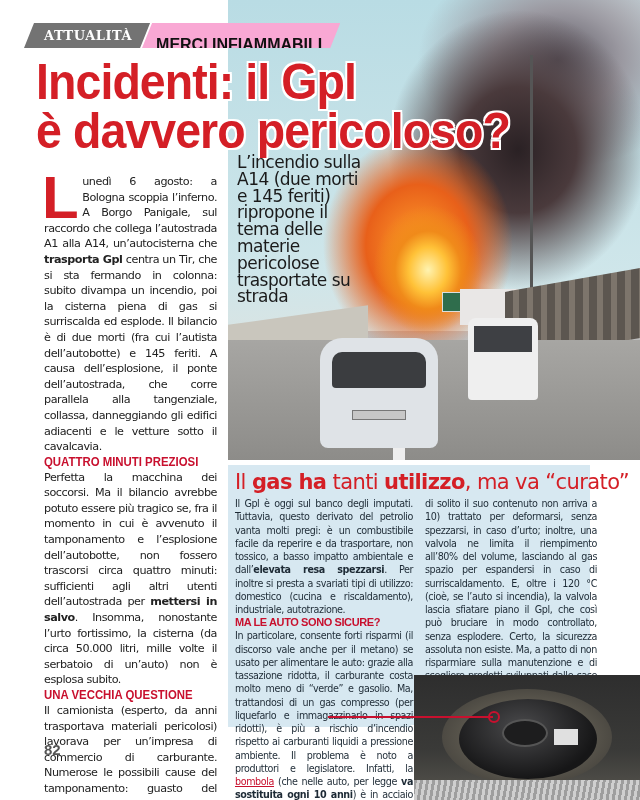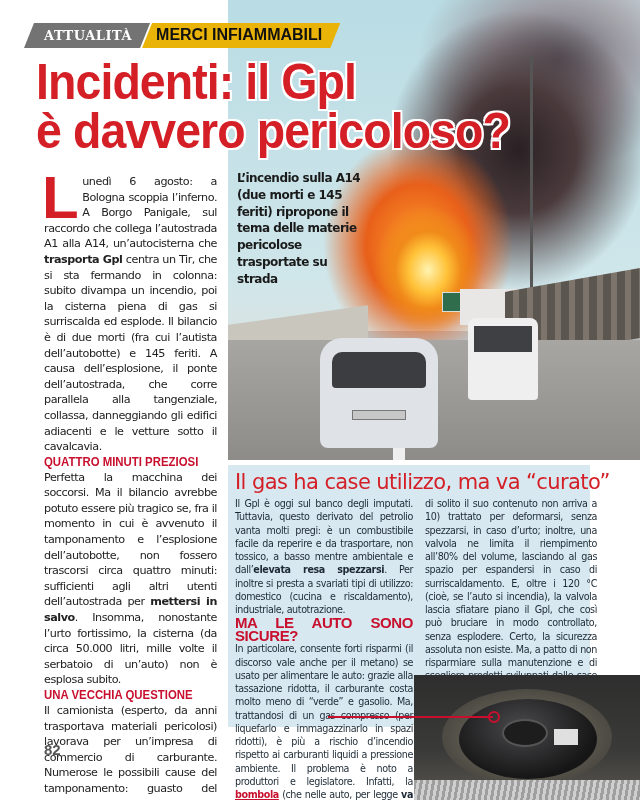--- a/index.html
+++ b/index.html
@@ -35,61 +35,61 @@
   .pole { position:absolute; left:302px; top:55px; width:3px; height:240px; background:#555; }
   .lane { position:absolute; left:165px; bottom:0; width:12px; height:40px; background:#eee; }
 
   
   .section-tag { position:absolute; left:24px; top:23px; height:25px; display:flex; align-items:stretch; z-index:5; }
   .tag-blue {
     background:#737373; color:#fff; font-family:"DejaVu Serif", serif; font-weight:bold; font-size:13px;
     letter-spacing:0.5px; padding:5px 18px 0 20px; clip-path: polygon(10px 0, 100% 0, calc(100% - 10px) 100%, 0 100%);
   }
   .tag-light {
-    background:#eab308; color:#111; font-weight:bold; font-size:16px; padding:3px 18px 0 14px; margin-left:-8px;
+    background:#f9a8d4; color:#111; font-weight:bold; font-size:16px; padding:13px 18px 0 14px; margin-left:-8px;
     clip-path: polygon(10px 0, 100% 0, calc(100% - 10px) 100%, 0 100%);
   }
 
   
   .headline {
     position:absolute; left:36px; top:58px; z-index:5; color:#d41f26; font-family:"Liberation Sans", sans-serif;
     font-weight:bold; font-size:50px; line-height:49px; letter-spacing:-1px;
     text-shadow: 2px 2px 0 #fff, -2px -2px 0 #fff, 2px -2px 0 #fff, -2px 2px 0 #fff, 0 2px 0 #fff, 2px 0 0 #fff;
     transform: scaleX(0.93); transform-origin: left top;
   }
 
   
   .photo-caption {
-    position:absolute; left:237px; top:170px; width:130px; z-index:5; color:#1a1a1a;
-    font-family:"DejaVu Sans", sans-serif; font-size:12px; line-height:16.8px; letter-spacing:-0.5px;font-weight:bold;
+    position:absolute; left:237px; top:154px; width:130px; z-index:5; color:#1a1a1a;
+    font-family:"DejaVu Sans", sans-serif; font-size:17px; line-height:16.8px; letter-spacing:-0.5px;
   }
 
   
   .left-col { position:absolute; left:44px; top:174px; width:173px; font-family:"DejaVu Sans", sans-serif;
     font-size:11.2px; line-height:15.6px; letter-spacing:-0.45px; text-align:justify; color:#222; }
   .dropcap { float:left; font-family:"Liberation Sans", sans-serif; font-weight:bold; color:#d41f26;
     font-size:60px; line-height:48px; height:46px; margin:0 4px 0 -2px; }
   .subhead { color:#c8102e; font-family:"Liberation Sans", sans-serif; font-weight:bold; font-size:12px;
     letter-spacing:0; line-height:15px; transform: scaleX(0.95); transform-origin:left; }
   .page-num { position:absolute; left:44px; top:741px; font-family:"Liberation Sans", sans-serif;
     font-weight:bold; font-size:15px; color:#555; }
 
   
   .box { position:absolute; left:228px; top:465px; width:412px; height:335px; background:#ffffff; }
   .box-bg { position:absolute; left:0; top:0; width:362px; height:260px; background:#d7e8f1; }
   .box-bg2 { position:absolute; left:0; top:0; width:183px; height:262px; background:#d7e8f1; }
   .box-title { position:absolute; left:7px; top:5px; font-family:"DejaVu Sans", sans-serif; font-size:21px;
     color:#d41f26; letter-spacing:-0.6px; white-space:nowrap; }
-  .box-title b { font-weight:normal; }
+  .box-title b { font-weight:bold; }
   .box-col { position:absolute; top:32px; font-family:"DejaVu Sans", sans-serif; font-size:9.6px;
     line-height:13.25px; letter-spacing:-0.4px; color:#1d2a35; text-align:justify; }
   .box-col.c1 { left:7px; width:178px; }
   .box-col.c2 { left:197px; width:172px; }
-  .box-sub { color:#c8102e; font-family:"Liberation Sans", sans-serif; font-weight:bold; font-size:15px; line-height:13px; }
-  .hl { color:#c8102e; font-weight:bold; text-decoration: underline; }
+  .box-sub { color:#c8102e; font-family:"Liberation Sans", sans-serif; font-weight:bold; font-size:11px; line-height:13px; }
+  .hl { color:#c8102e; font-weight:normal; text-decoration: underline; }
 
   
   .tank-photo { position:absolute; left:414px; top:675px; width:226px; height:125px; overflow:hidden;
     background: linear-gradient(180deg, #2e2e2e 0%, #3a3a38 60%, #58564f 100%); }
   .tank-rim { position:absolute; left:28px; top:14px; width:170px; height:96px; border-radius:50%;
     background: radial-gradient(ellipse at 50% 50%, #807a6a 0%, #4d4a43 70%); }
   .tank { position:absolute; left:45px; top:24px; width:138px; height:80px; border-radius:50%;
     background: radial-gradient(ellipse at 45% 35%, #4a4a4c 0%, #161617 70%); }
   .tank-cap { position:absolute; left:88px; top:44px; width:46px; height:28px; border-radius:50%;
     border:2px solid #555; background:#1d1d1e; }
@@ -145,23 +145,23 @@
   <p>
     <span>Il camionista (esperto, da anni trasportava materiali pericolosi) lavorava per un’impresa di commercio di carburante. Numerose le possibili cause del tamponamento: guasto del veicolo, malore, colpo di sonno, distrazione (fra le ipotesi, anche l’uso improprio del cellulare). Di certo, l’incidente di Bologna ha riportato in primo piano il Gpl e un annoso problema italiano: il tema della sicurezza delle materie infiammabili in viaggio su strada. Nonché la convivenza delle vetture con queste potenziali “</span>
   </p>
 </div>
 
 <div class="page-num">82</div>
 
 <div class="box">
   <div class="box-bg"></div>
   <div class="box-bg2"></div>
-  <div class="box-title"><span>Il </span><b>gas ha</b><span> case </span><b>utilizzo</b><span>, ma va “curato”</span></div>
+  <div class="box-title"><span>Il </span><b>gas ha</b><span> tanti </span><b>utilizzo</b><span>, ma va “curato”</span></div>
   <div class="box-col c1">
-    <p><span>Il Gpl è oggi sul banco degli imputati. Tuttavia, questo derivato del petrolio vanta molti pregi: è un combustibile facile da reperire e da trasportare, non tossico, a basso mentre ambientale e dall’</span><b>elevata resa spezzarsi</b><span>. Per inoltre si presta a svariati tipi di utilizzo: domestico (cucina e riscaldamento), industriale, autotrazione.</span></p>
+    <p><span>Il Gpl è oggi sul banco degli imputati. Tuttavia, questo derivato del petrolio vanta molti pregi: è un combustibile facile da reperire e da trasportare, non tossico, a basso impatto ambientale e dall’</span><b>elevata resa spezzarsi</b><span>. Per inoltre si presta a svariati tipi di utilizzo: domestico (cucina e riscaldamento), industriale, autotrazione.</span></p>
     <div class="box-sub">MA LE AUTO SONO SICURE?</div>
     <p><span>In particolare, consente forti risparmi (il discorso vale anche per il metano) se usato per alimentare le auto: grazie alla tassazione ridotta, il carburante costa molto meno di “verde” e gasolio. Ma, trattandosi di un gas compresso (per liquefarlo e immagazzinarlo in spazi ridotti), è più a rischio d’incendio rispetto ai carburanti liquidi a pressione ambiente. Il problema è noto a produttori e legislatore. Infatti, la </span><span class="hl">bombola</span><span> (che nelle auto, per legge </span><b>va sostituita ogni 10 anni</b><span>) è in acciaio spesso 3,5 mm (regge a una pressione di almeno 67,5 bar, mentre</span></p>
   </div>
   <div class="box-col c2">di solito il suo contenuto non arriva a 10) trattato per deformarsi, senza spezzarsi, in caso d’urto; inoltre, una valvola ne limita il riempimento all’80% del volume, lasciando al gas spazio per espandersi in caso di surriscaldamento. E, oltre i 120 °C (cioè, se l’auto si incendia), la valvola lascia sfiatare piano il Gpl, che così può bruciare in modo controllato, senza esplodere. Certo, la sicurezza assoluta non esiste. Ma, a patto di non risparmiare sulla manutenzione e di scegliere prodotti sviluppati dalle case (o, comunque, di far montare l’impianto da uno specialista), oggi col gas non si rischia più che con la benzina o il gasolio.</div>
 </div>
 
 <div class="tank-photo">
   <div class="tank-rim"></div>
   <div class="tank"></div>
   <div class="tank-cap"></div>

